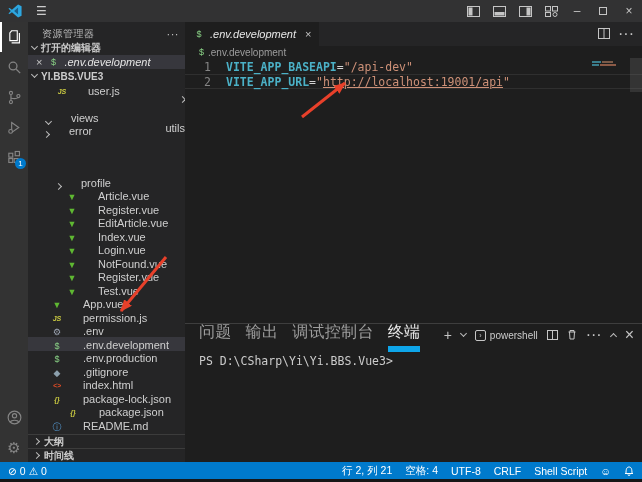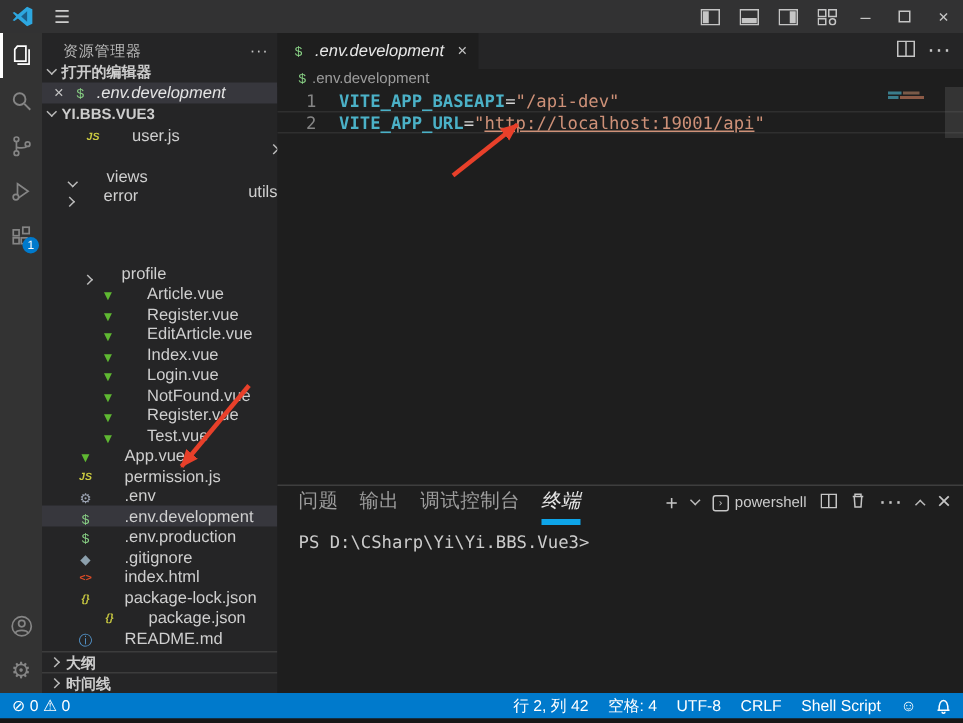--- a/index.html
+++ b/index.html
@@ -67,22 +67,22 @@
   .tok-link { color:#ce9178; text-decoration:underline;margin-top:15px; }
   .minimap { position:absolute; top:3px; right:14px; width:36px; }
   .mm-row { height:2px; margin-bottom:1px; display:flex; gap:1px; }
   .mm-seg { height:2px; }
   .mm-slider { position:absolute; top:0; right:0; width:12px; height:34px; background:rgba(120,120,120,.25); }
 
   
   .panel { height:139px; border-top:1px solid #3e3e3e; display:flex; flex-direction:column; }
   .panel-head { height:22px; display:flex; align-items:center; padding:0 8px 0 14px; }
   .panel-tabs { display:flex; gap:14px; }
-  .panel-tab { font-size:13px; color:#9d9d9d; padding:4px 0 3px; letter-spacing:.3px; }
-  .panel-tab.active { color:#e7e7e7; border-bottom:4px solid #0ea5e9;font-style:italic; }
+  .panel-tab { font-size:16px; color:#9d9d9d; padding:4px 0 3px; letter-spacing:.3px; }
+  .panel-tab.active { color:#e7e7e7; border-bottom:6px solid #0ea5e9; }
   .panel-actions { margin-left:auto; display:flex; align-items:center; gap:9px; color:#c5c5c5; }
   .pa-plus { font-size:14px; }
   .shell-pick { display:flex; align-items:center; gap:4px; font-size:10px; color:#cccccc; }
   .ps-box { width:11px; height:11px; border:1px solid #c5c5c5; border-radius:2px; font-size:7px; line-height:9px; text-align:center; color:#c5c5c5; }
   .panel-body { flex:1; font-family:"DejaVu Sans Mono","Liberation Mono",monospace; font-size:11.5px; color:#cccccc; padding:8px 0 0 14px; }
 
   
   .statusbar { height:17px; background:#007acc; color:#ffffff; display:flex; align-items:center; font-size:10.5px; padding:0 8px; }
   .sb-left { display:flex; align-items:center; gap:8px; }
   .sb-item { display:flex; align-items:center; gap:3px; }
@@ -392,21 +392,21 @@
   <div class="statusbar">
     <div class="sb-left">
       <span class="sb-item">
         <span>⊘</span>
           <span>0</span>
         <span>⚠</span>
           <span>0</span>
       </span>
     </div>
     <div class="sb-right">
-      <span class="sb-item">行 2, 列 42</span>
+      <span class="sb-item">行 2, 列 21</span>
       <span class="sb-item">空格: 4</span>
       <span class="sb-item">UTF-8</span>
       <span class="sb-item">CRLF</span>
       <span class="sb-item">Shell Script</span>
       <span class="sb-item">☺</span>
       <span class="sb-item">
         <svg width="10" height="11" viewBox="0 0 10 11" fill="none" stroke="#ffffff">
             <path d="M1 8.5 h8 M2 8.5 c0-4 0.5-6.5 3-6.5 s3 2.5 3 6.5"></path>
             <path d="M4 9.5 a1 1 0 0 0 2 0"></path>
           </svg>

